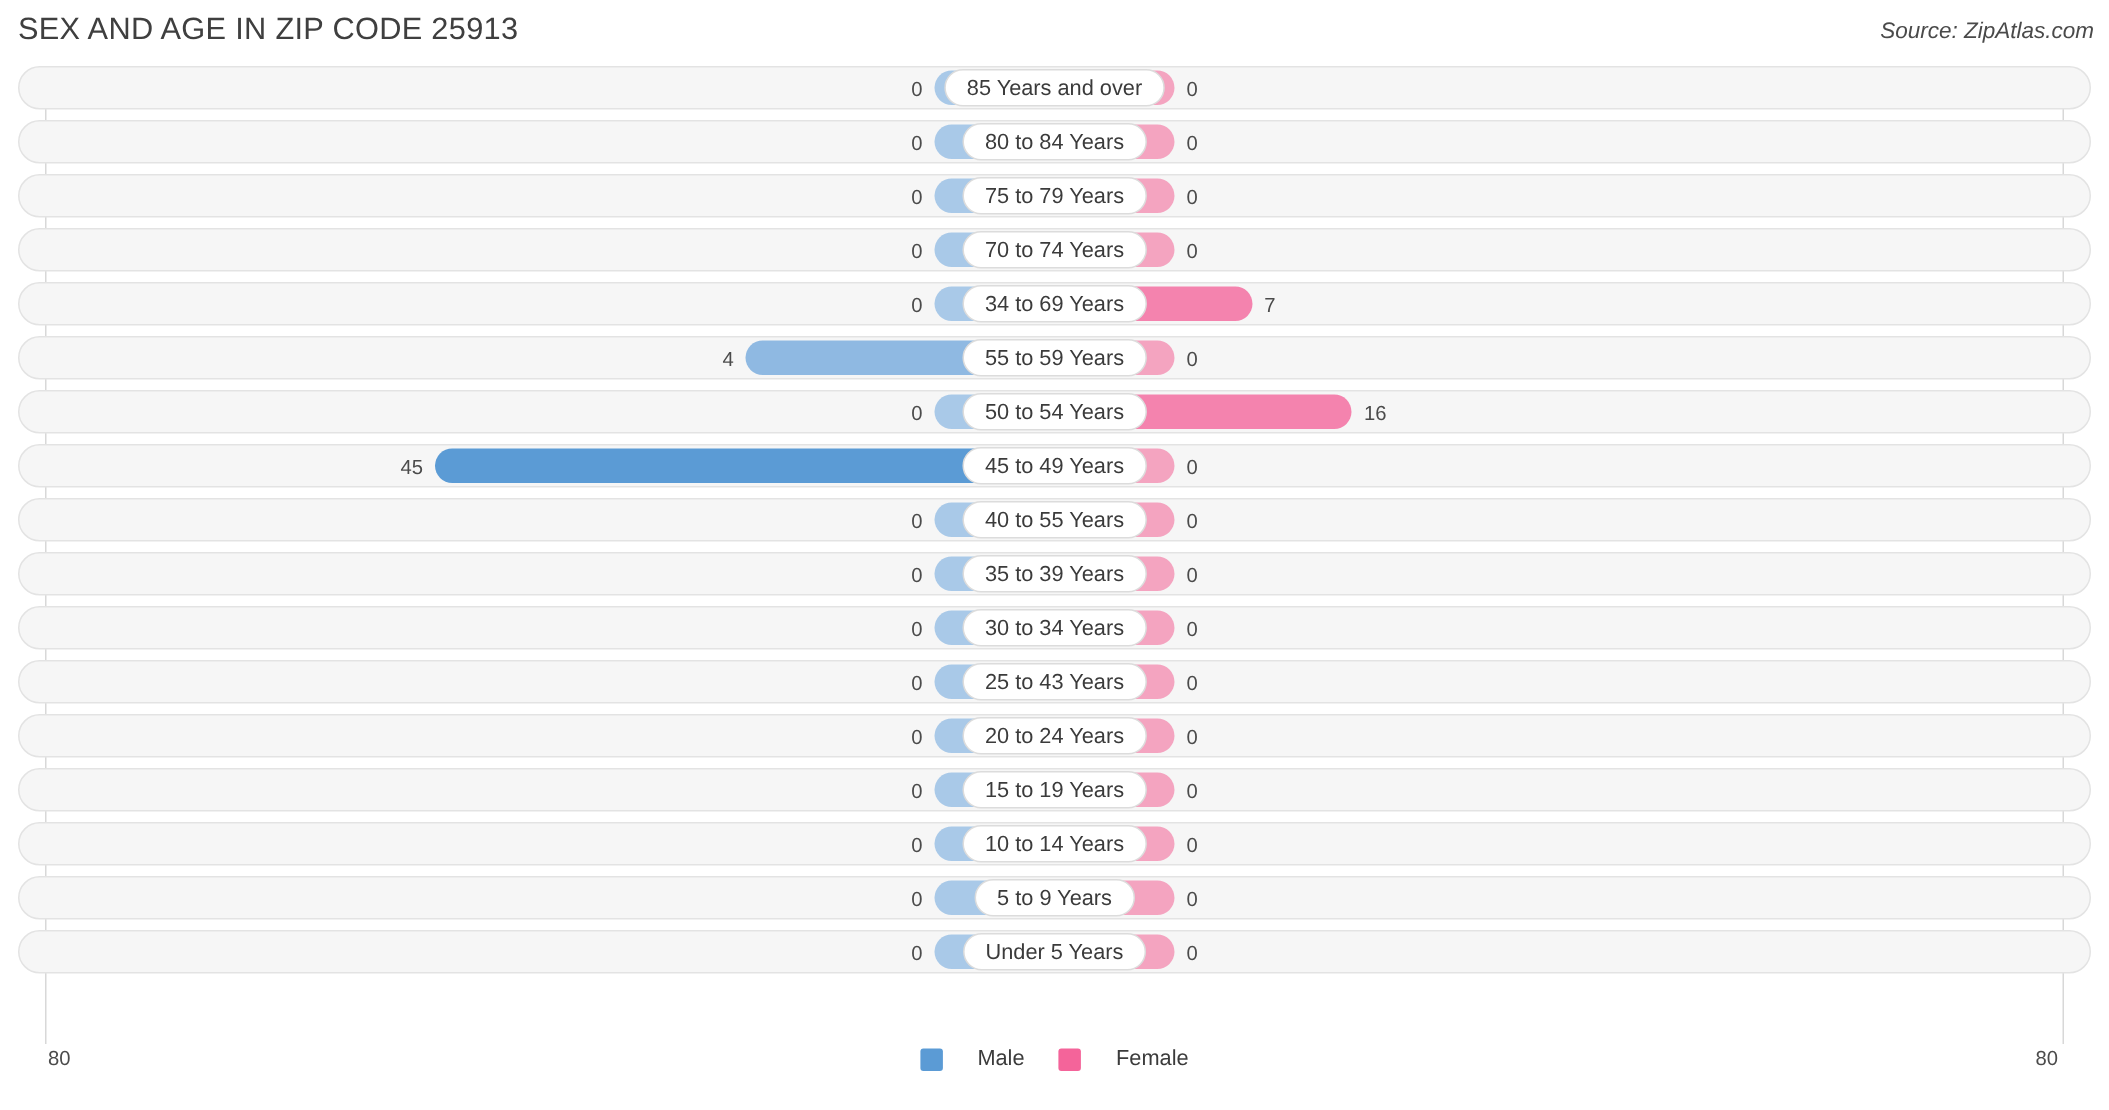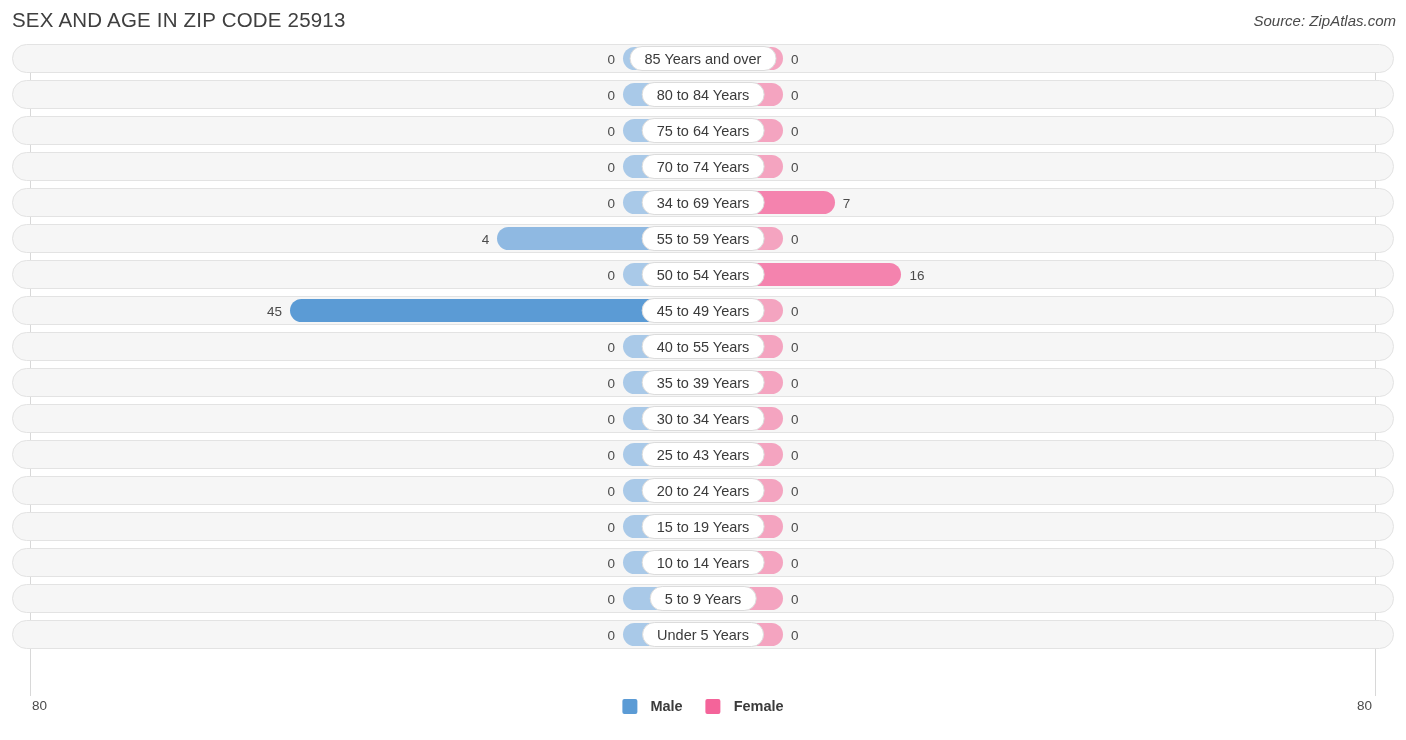--- a/index.html
+++ b/index.html
@@ -146,22 +146,21 @@
     transform: translateX(-50%);
     top: 2px;
     display: flex;
     align-items: center;
     gap: 9px;
     white-space: nowrap;
   }
   .legend-item {
     display: flex;
     align-items: center;
-    gap: 13px;
-    font-weight: bold;
+    gap: 23px;
   }
   .legend-item + .legend-item { margin-left: 14px; }
   .swatch {
     width: 15px;
     height: 15px;
     border-radius: 2px;
     display: inline-block;
   }
   .legend-label {
     font-size: 14.5px;
@@ -192,21 +191,21 @@
         <div class="bar bar-female" style="width: 80px; background: rgb(244, 164, 192);"></div>
         <div class="val val-male" style="right: calc(50% + 88px); width: 40px;">0</div>
         <div class="val val-female" style="left: calc(50% + 88px); width: 40px;">0</div>
         <div class="pill">80 to 84 Years</div>
       </div>
       <div class="row">
         <div class="bar bar-male" style="width: 80px; background: rgb(169, 201, 232);"></div>
         <div class="bar bar-female" style="width: 80px; background: rgb(244, 164, 192);"></div>
         <div class="val val-male" style="right: calc(50% + 88px); width: 40px;">0</div>
         <div class="val val-female" style="left: calc(50% + 88px); width: 40px;">0</div>
-        <div class="pill">75 to 64 Years</div>
+        <div class="pill">75 to 79 Years</div>
       </div>
       <div class="row">
         <div class="bar bar-male" style="width: 80px; background: rgb(169, 201, 232);"></div>
         <div class="bar bar-female" style="width: 80px; background: rgb(244, 164, 192);"></div>
         <div class="val val-male" style="right: calc(50% + 88px); width: 40px;">0</div>
         <div class="val val-female" style="left: calc(50% + 88px); width: 40px;">0</div>
         <div class="pill">70 to 74 Years</div>
       </div>
       <div class="row">
         <div class="bar bar-male" style="width: 80px; background: rgb(169, 201, 232);"></div>

